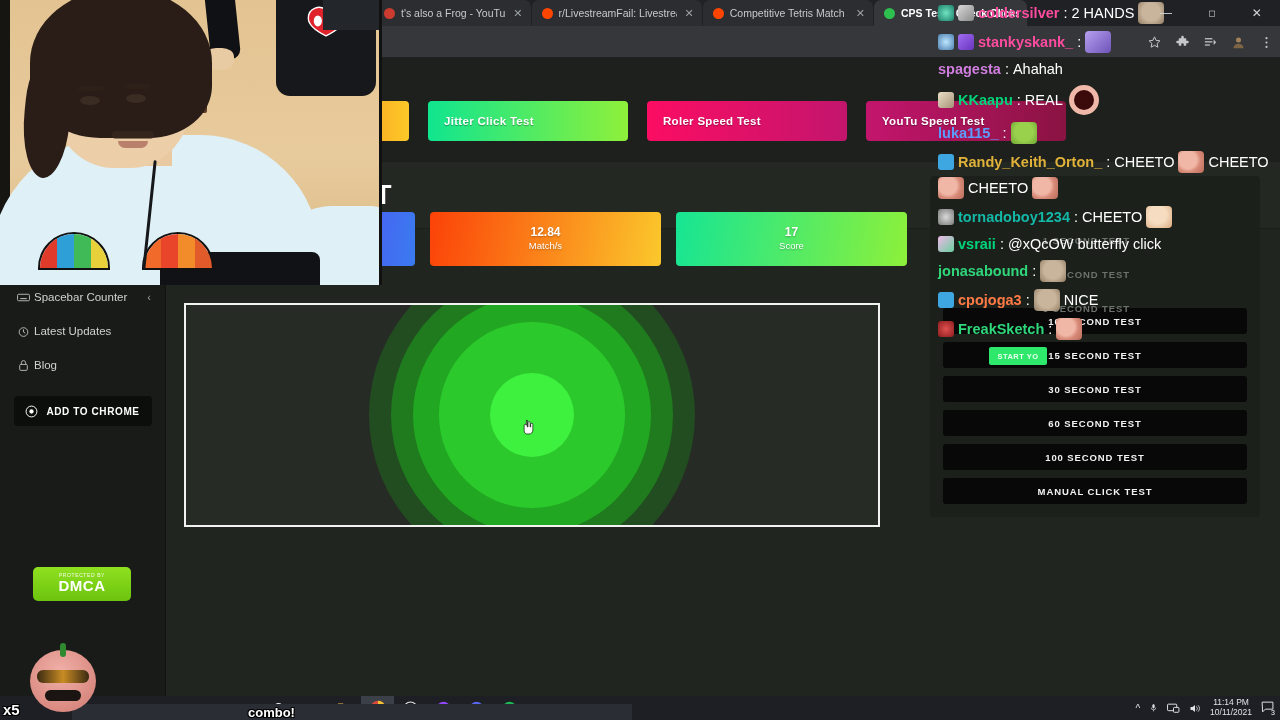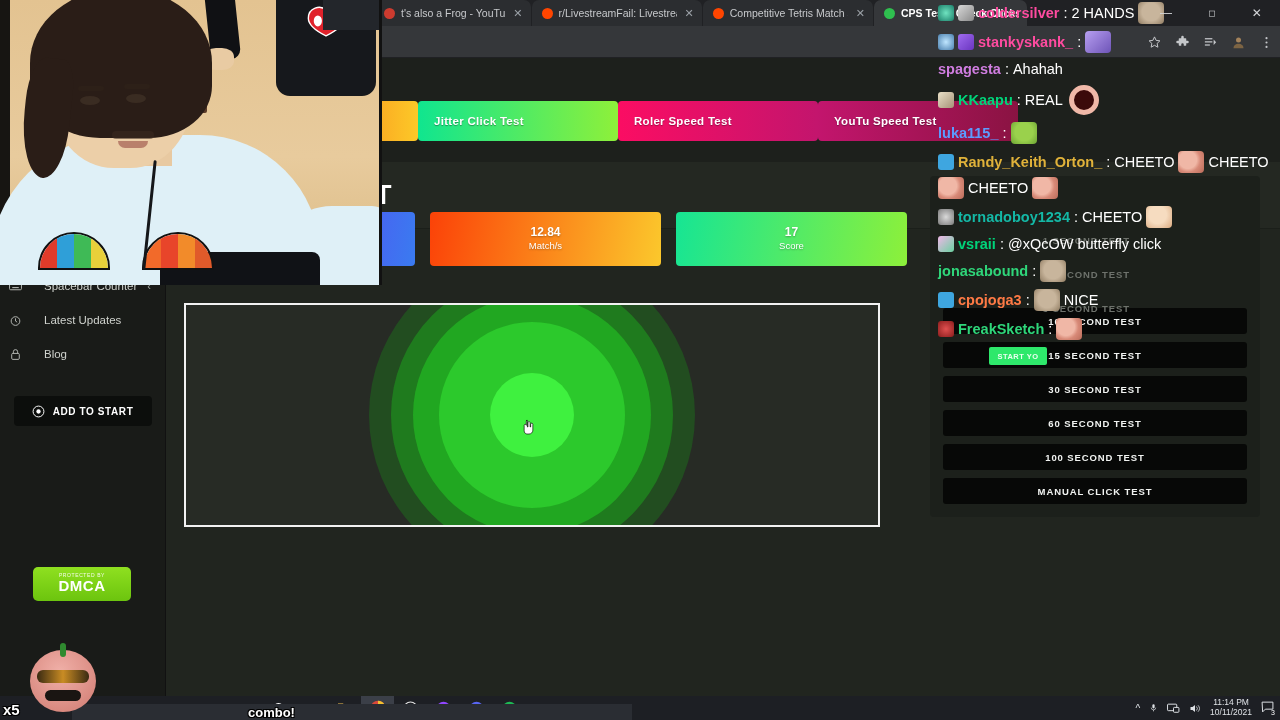--- a/index.html
+++ b/index.html
@@ -36,39 +36,39 @@
                    display:flex; align-items:center; gap:13px; color:#c5c7ca; }
   .tbicon { width:15px; height:15px; display:block; }
 
   
   #page { position:absolute; top:58px; left:0; right:0; bottom:0;
           background:#21251f; overflow:hidden; }
 
   
   #sidebar { position:absolute; left:0; top:0; bottom:0; width:166px;
              background:#191b18; border-right:1px solid #111; }
-  .side-item { display:flex; align-items:flex-start; gap:22px; height:34px;
-               padding-left:9px; color:#cfd2cd; font-size:11.5px; }
+  .side-item { display:flex; align-items:center; gap:4px; height:34px;
+               padding-left:17px; color:#cfd2cd; font-size:11.5px; }
   .side-ico { width:13px; height:13px; flex:0 0 auto; opacity:.85; }
   .collapse-chev { position:absolute; right:14px; color:#9aa09a; font-size:11px; }
   #add-chrome { margin:14px auto 0 auto; width:138px; height:30px; background:#0c0e0c;
                 border-radius:4px; display:flex; align-items:center; justify-content:center;
                 gap:8px; color:#fff; font-size:10px; font-weight:bold; letter-spacing:.6px; }
   #dmca { position:absolute; left:33px; bottom:95px; width:98px; height:34px;
           background:linear-gradient(180deg,#8fe020,#6cc40e); border-radius:5px;
           display:flex; flex-direction:column; align-items:center; justify-content:center;
           color:#fff; }
   #dmca .small { font-size:5px; letter-spacing:.6px; opacity:.9; line-height:1; }
   #dmca .big { font-size:15px; font-weight:bold; letter-spacing:.5px; line-height:1.1; }
 
   
   #main { position:absolute; left:166px; right:0; top:0; bottom:0; }
 
   #topnav { position:absolute; top:0; left:0; right:0; height:104px; background:#1d201c; }
-  #topnav-row { position:absolute; top:43px; left:52px; right:0; display:flex; }
+  #topnav-row { position:absolute; top:43px; left:43px; right:0; display:flex; gap:19px; }
   .navbtn { width:200px; height:40px; border-radius:4px; display:flex; align-items:center;
             padding-left:16px; color:#fff; font-size:11.5px; font-weight:bold;
             letter-spacing:.3px; text-shadow:0 1px 1px rgba(0,0,0,.35); }
   .nav-kohi   { background:linear-gradient(90deg,#f93a0c,#fcc928); }
   .nav-jitter { background:linear-gradient(90deg,#10e58f,#8ef03a); }
   .nav-roler  { background:linear-gradient(90deg,#fb0d63,#c3156d); }
   .nav-typing { background:linear-gradient(90deg,#c3156d,#8a1342); }
 
   #headband { position:absolute; top:104px; left:0; right:0; height:67px;
               background:#242822; border-bottom:1px solid #1b1f1a; }
@@ -283,21 +283,21 @@
             <path d="M8 10V7a4 4 0 018 0v3" fill="none" stroke="#cfd2cd" stroke-width="1.8"></path>
             </svg>
           <span>Blog</span>
         </div>
 
         <div id="add-chrome">
           <svg style="width:13px;height:13px" viewBox="0 0 24 24">
             <circle cx="12" cy="12" r="10" fill="none" stroke="#fff" stroke-width="1.8"></circle>
             <circle cx="12" cy="12" r="4" fill="#fff"></circle>
             </svg>
-          <span>ADD TO START</span>
+          <span>ADD TO CHROME</span>
         </div>
 
         <div id="dmca">
           <span class="small">PROTECTED BY</span>
           <span class="big">DMCA</span>
         </div>
       </div>
 
       <div id="main">
 

